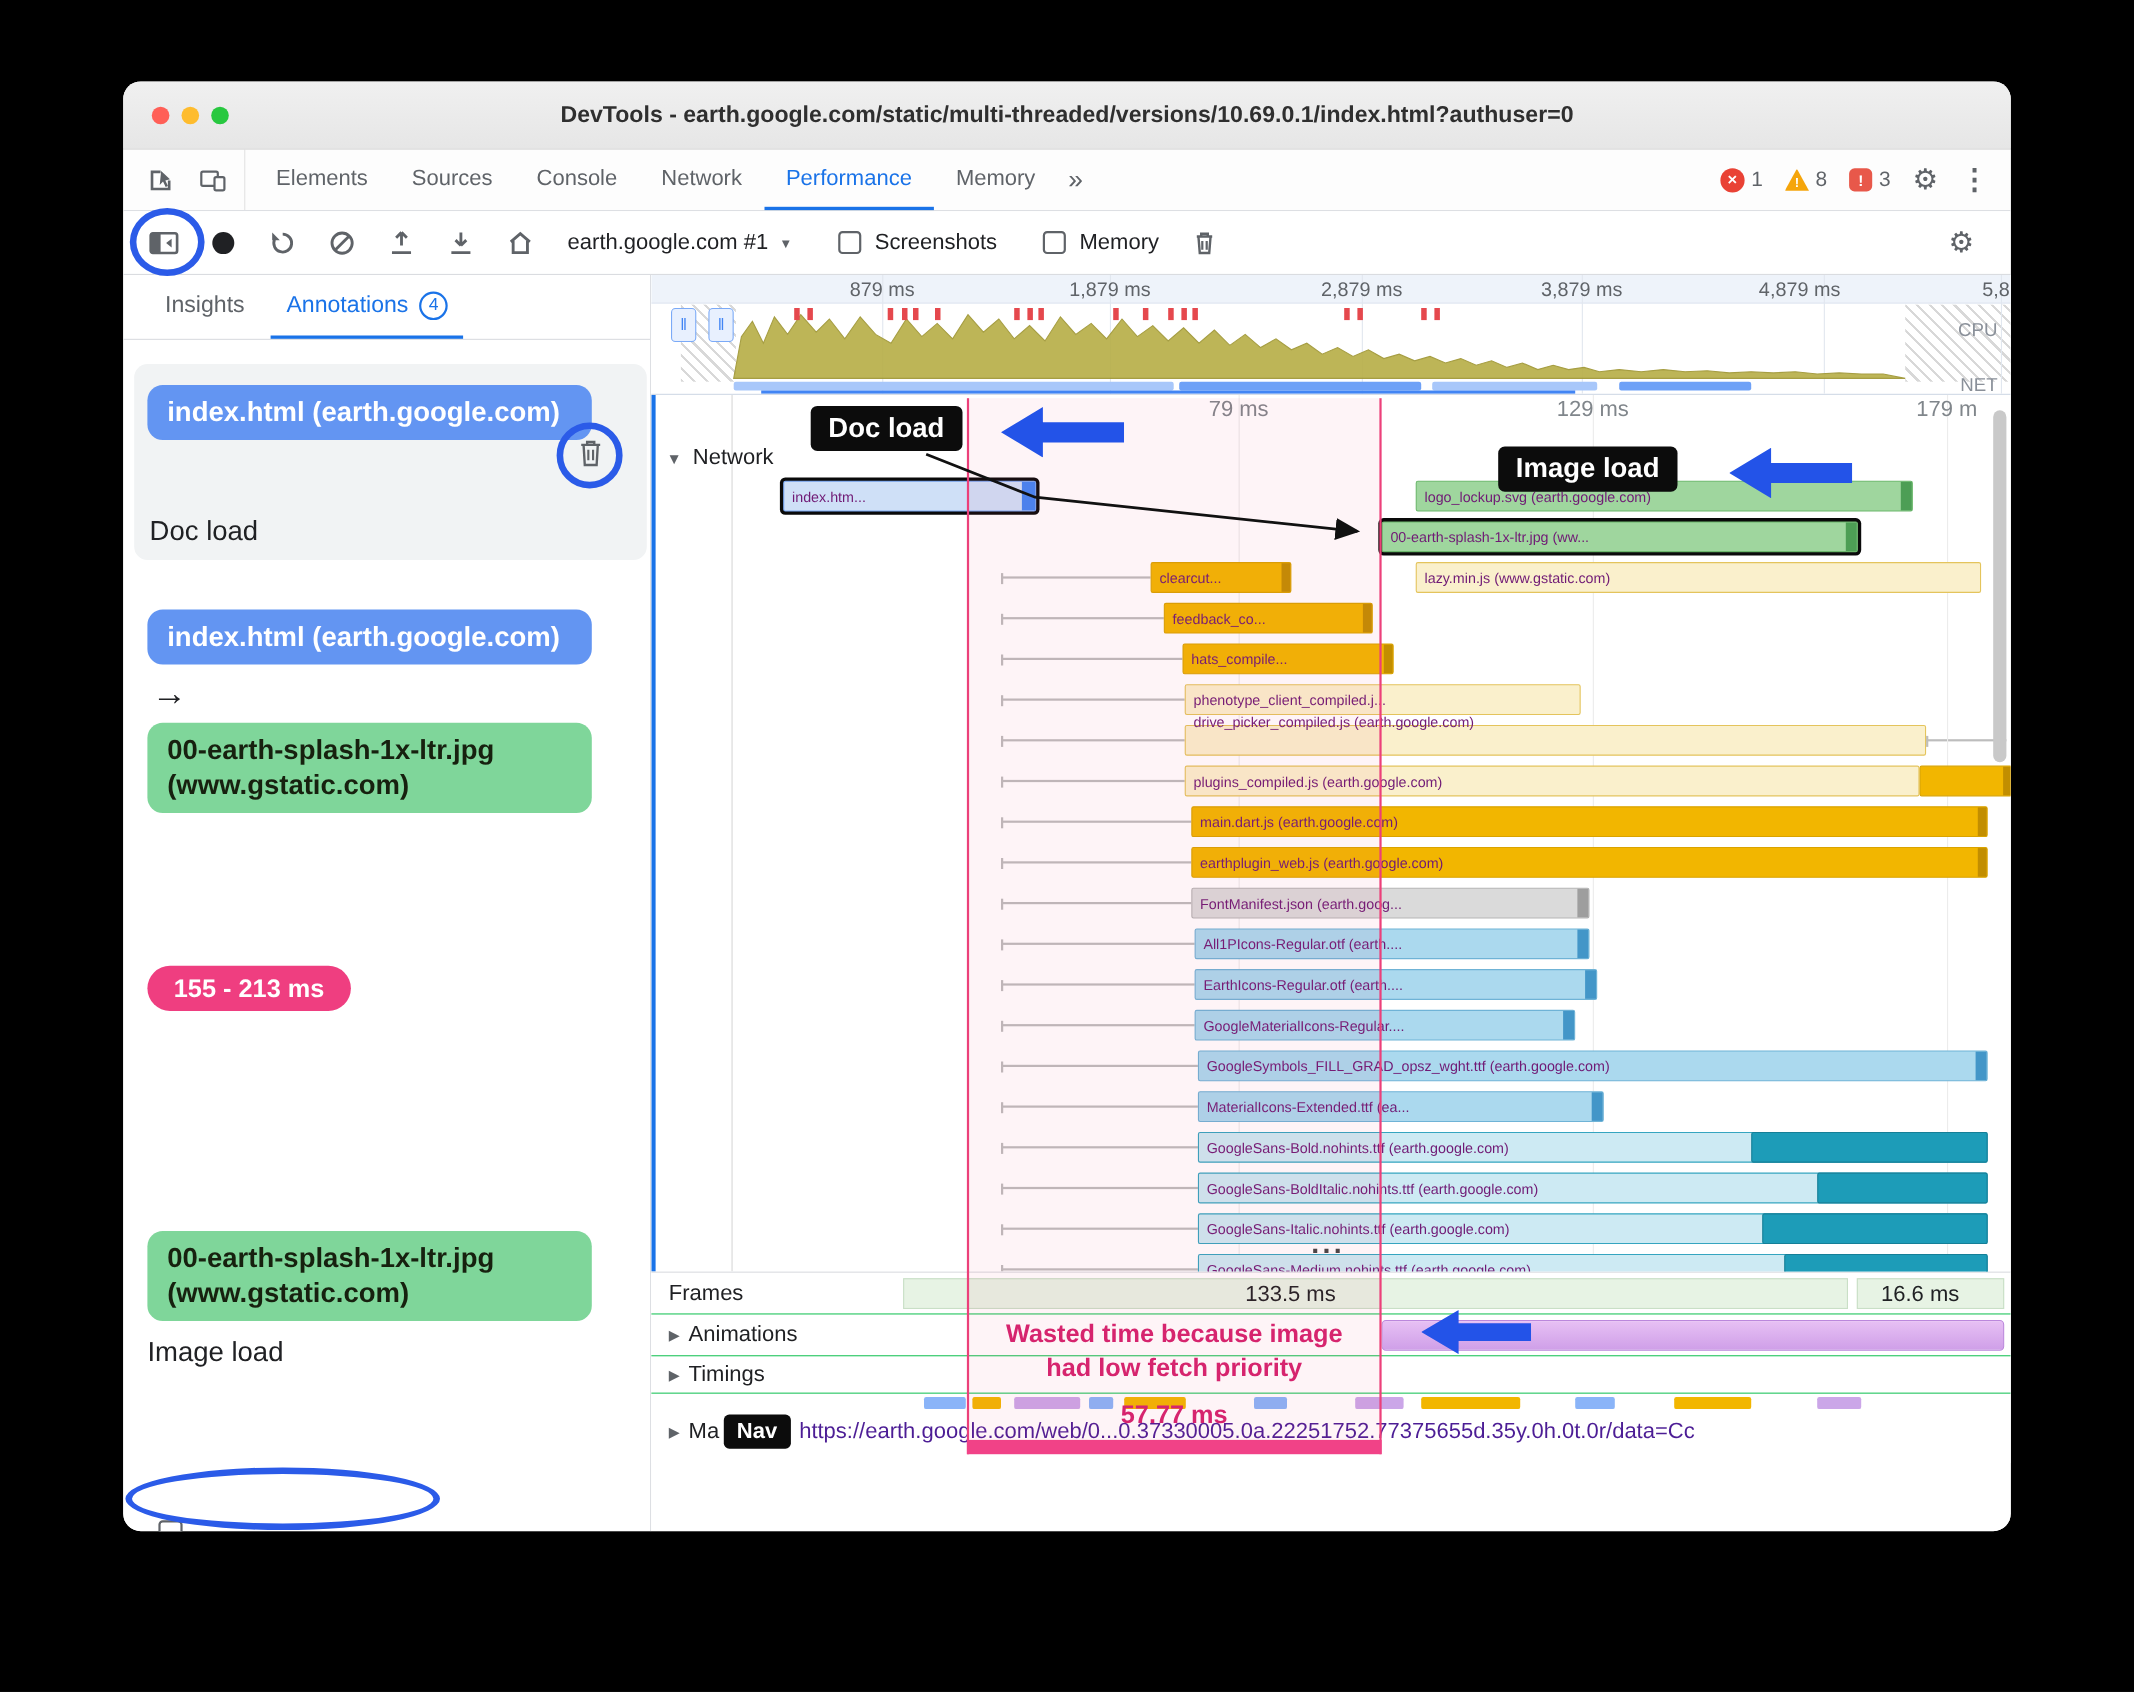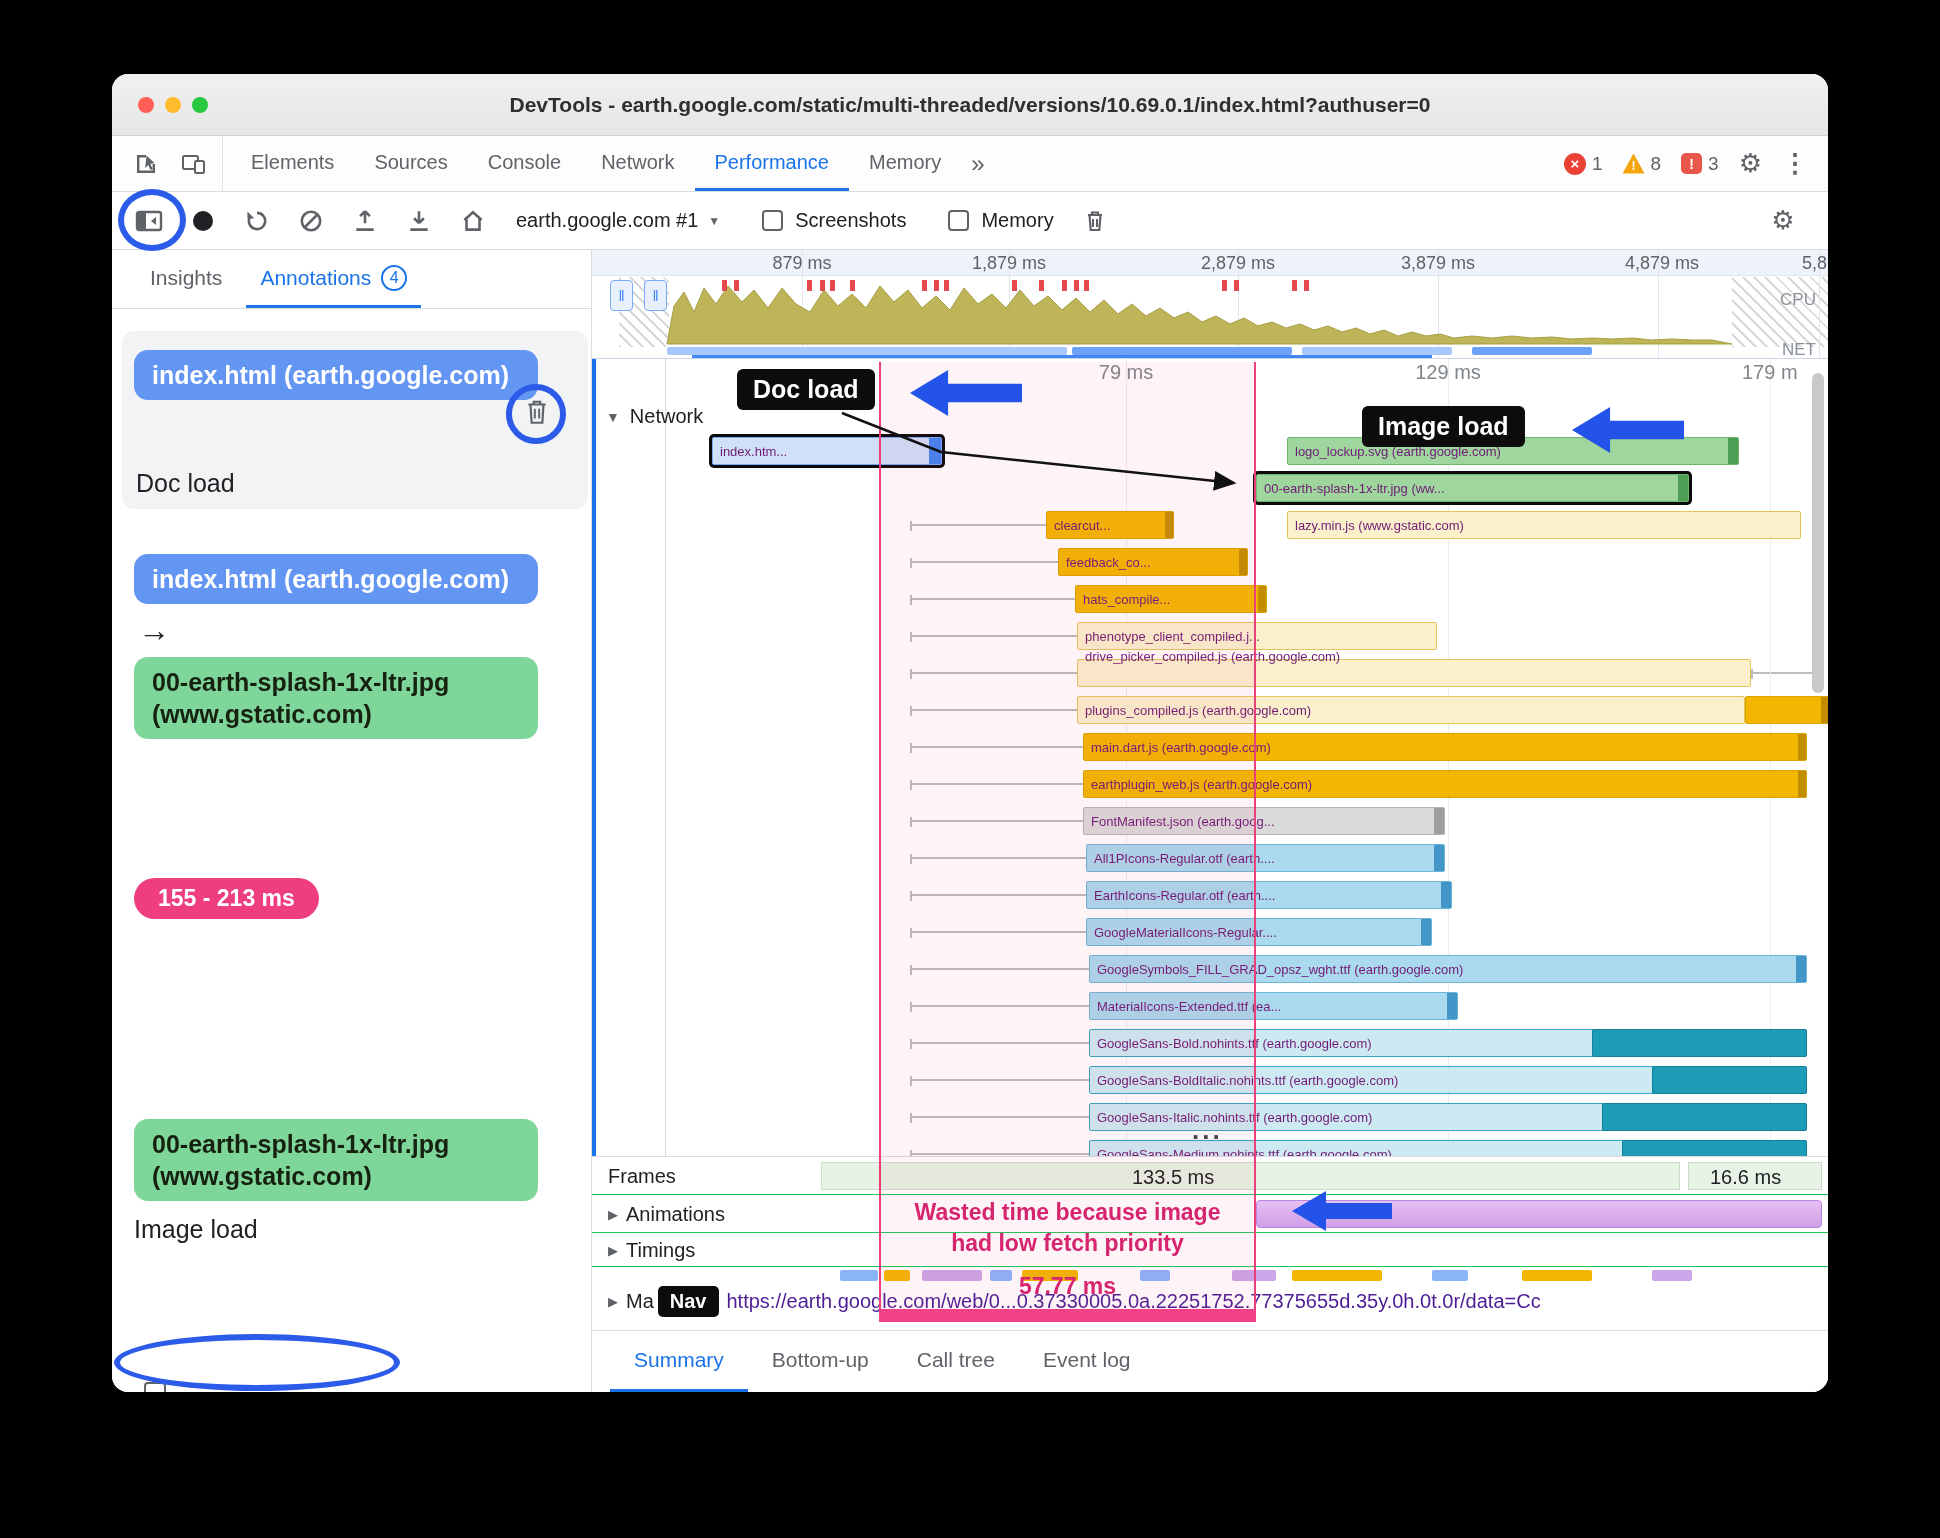--- a/index.html
+++ b/index.html
@@ -329,21 +329,21 @@
       <div class="ov-label" style="top:90px;">NET</div>
       <div class="ov-sel-line"></div>
     <div class="ov-tick" style="left: 210px; transform: translateX(-50%);">879 ms</div>
         <div class="ov-line" style="left: 210px;"></div>
         <div class="ov-tick" style="left: 417px; transform: translateX(-50%);">1,879 ms</div>
         <div class="ov-line" style="left: 417px;"></div>
         <div class="ov-tick" style="left: 646px; transform: translateX(-50%);">2,879 ms</div>
         <div class="ov-line" style="left: 646px;"></div>
         <div class="ov-tick" style="left: 846px; transform: translateX(-50%);">3,879 ms</div>
         <div class="ov-line" style="left: 846px;"></div>
-        <div class="ov-tick" style="left: 1070px; transform: translateX(-50%);">4,879 ms</div>
+        <div class="ov-tick" style="left: 1044px; transform: translateX(-50%);">4,879 ms</div>
         <div class="ov-line" style="left: 1066px;"></div>
         <div class="ov-tick" style="left: 1210px;">5,8</div>
         <div class="ov-line" style="left: 1227px;"></div>
         <div class="red-mark" style="left: 130px;"></div>
         <div class="red-mark" style="left: 142px;"></div>
         <div class="red-mark" style="left: 215px;"></div>
         <div class="red-mark" style="left: 228px;"></div>
         <div class="red-mark" style="left: 238px;"></div>
         <div class="red-mark" style="left: 258px;"></div>
         <div class="red-mark" style="left: 330px;"></div>
@@ -509,24 +509,18 @@
         <span class="main-url">https://earth.google.com/web/0...0.37330005.0a.22251752.77375655d.35y.0h.0t.0r/data=Cc</span>
       </div>
       <div class="wasted-text">
         <div>Wasted time because image</div>
         <div>had low fetch priority</div>
         <div class="wasted-val">57.77 ms</div>
       </div>
       <div class="pink-bar"></div>
     </div>
 
-    <div class="bottom-tabs" id="bottom-tabs">
-        <div class="btab active">Summary</div>
-        <div class="btab">Bottom-up</div>
-        <div class="btab">Call tree</div>
-        <div class="btab">Event log</div>
-      </div>
   </div>
 
   <div class="ring ring1"></div>
   <div class="ring ring2"></div>
   <div class="ring ring3"></div>
 </div>
 
 </body></html>

